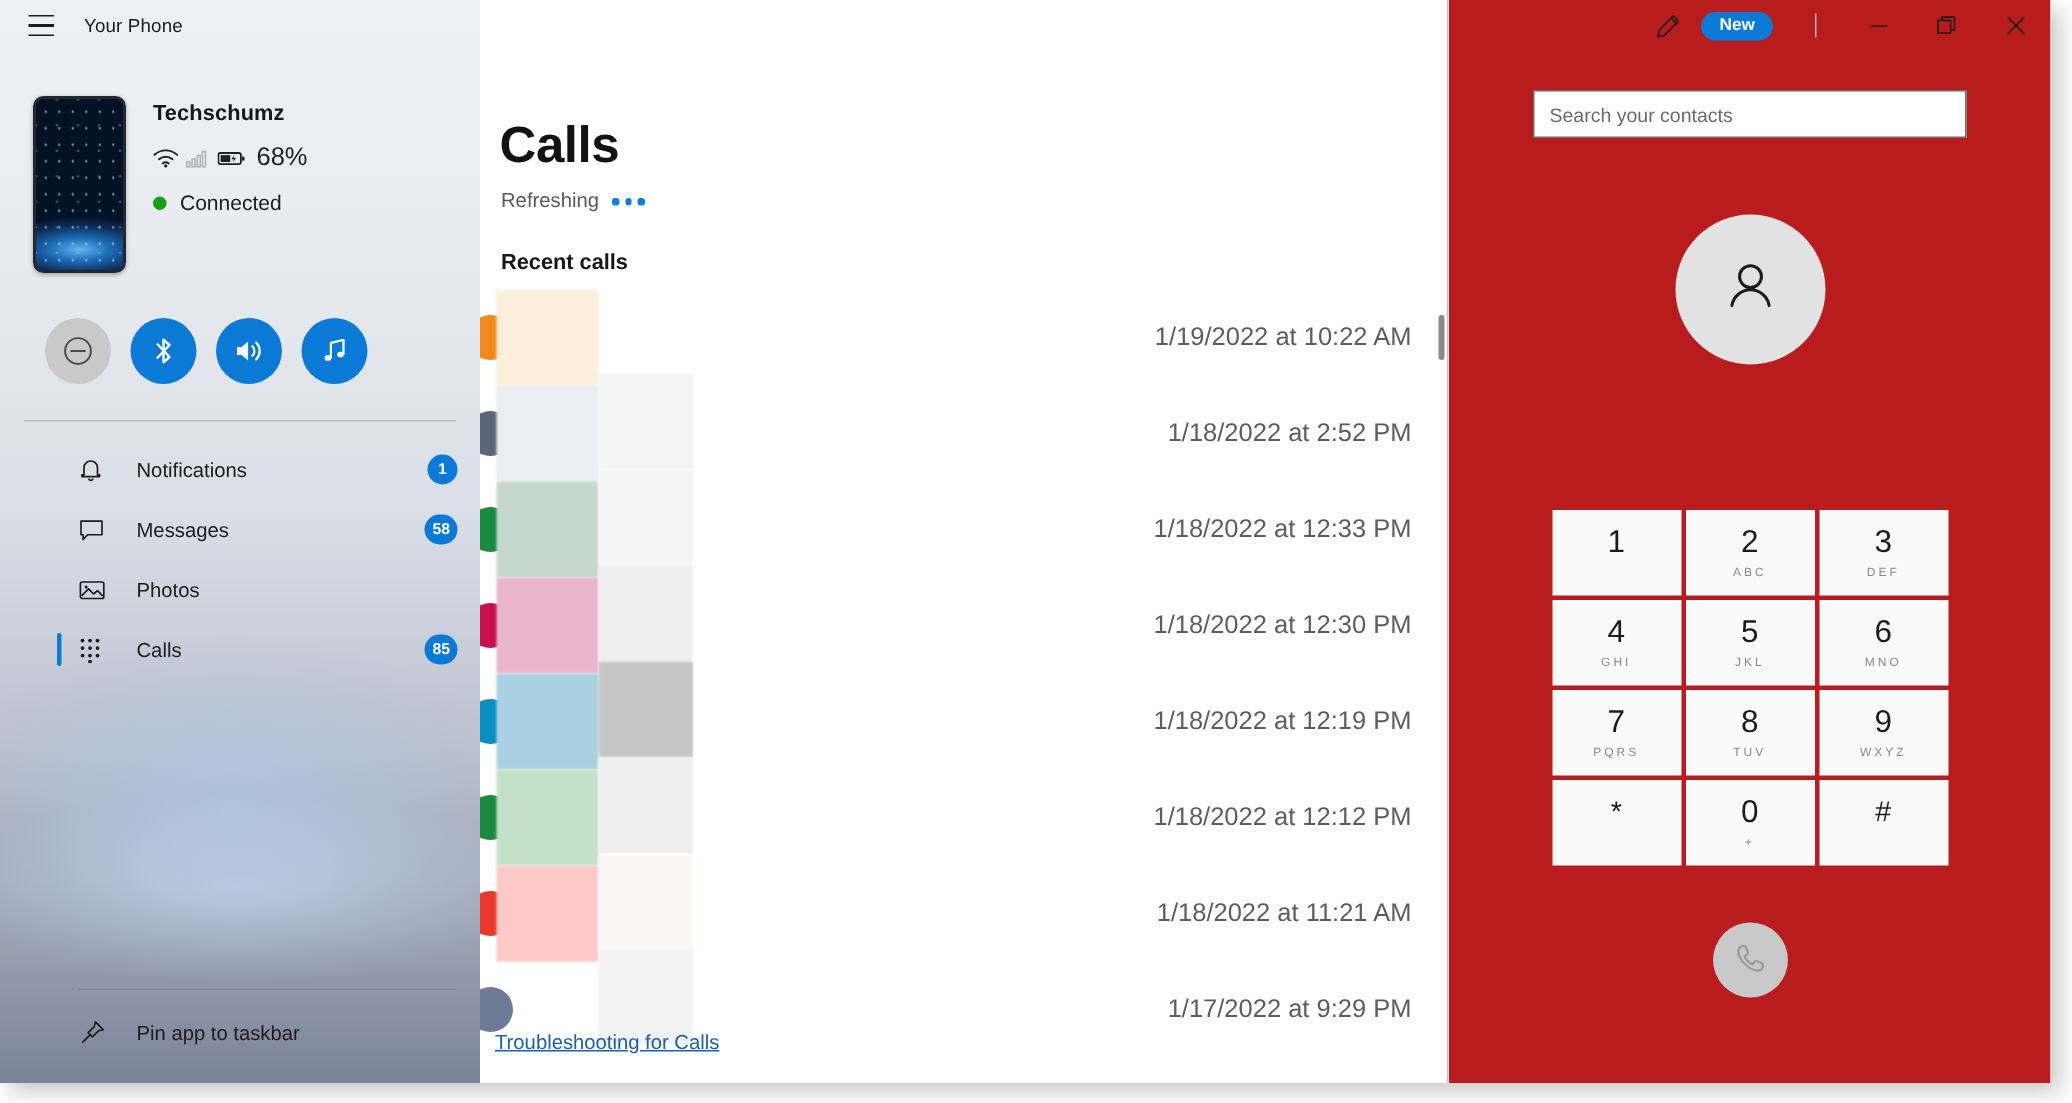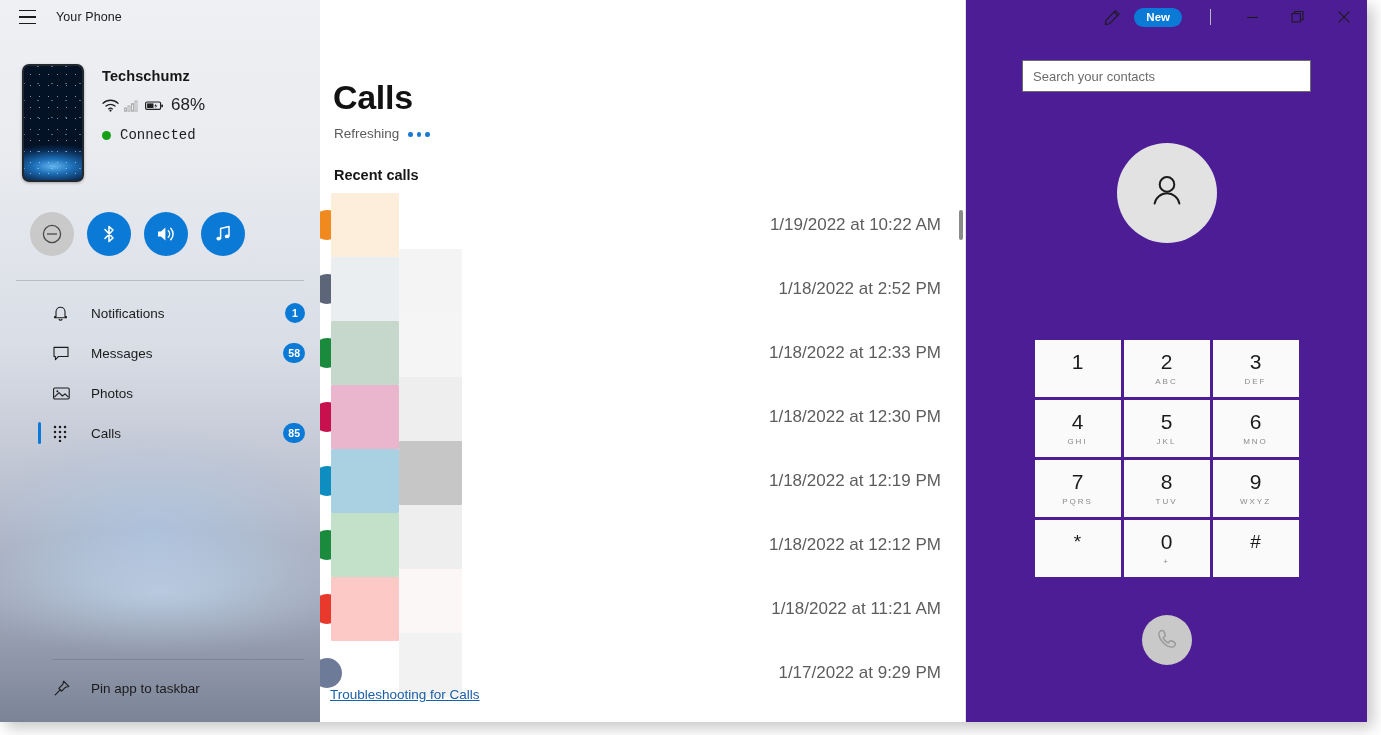--- a/index.html
+++ b/index.html
@@ -97,21 +97,21 @@
   }
   .device-status-row svg { display: block; }
   .battery-pct { font-size: 17px; color: #212121; margin-left: 2px; }
   .connected-row {
     display: flex; align-items: center; gap: 9px;
     margin-top: 12px;
   }
   .dot-green {
     width: 9px; height: 9px; border-radius: 50%; background: #16a016;
   }
-  .connected-text { font-size: 14px; color: #1b1b1b; font-family: Liberation Mono, monospace; }
+  .connected-text { font-size: 14px; color: #1b1b1b; }
 
   .quick-actions {
     display: flex; gap: 13px;
     padding: 30px 0 0 30px;
   }
   .qa-btn {
     width: 44px; height: 44px; border-radius: 50%;
     background: #0b7ad6;
     display: flex; align-items: center; justify-content: center;
     cursor: pointer;
@@ -249,21 +249,21 @@
     font-size: 13.5px; color: #1a5fa8;
     text-decoration: underline;
     cursor: pointer;
   }
 
   
   .right {
     position: relative;
     flex: 1 1 auto;
     height: 722px;
-    background: #4c1d95;
+    background: #b91c1c;
     border-left: 1px solid #e2e2e2;
   }
   .titlebar-right {
     height: 34px;
     display: flex; align-items: center; justify-content: flex-end;
     padding-right: 0px;
   }
   .tb-pencil {
     width: 32px; height: 30px;
     display: flex; align-items: center; justify-content: center;

